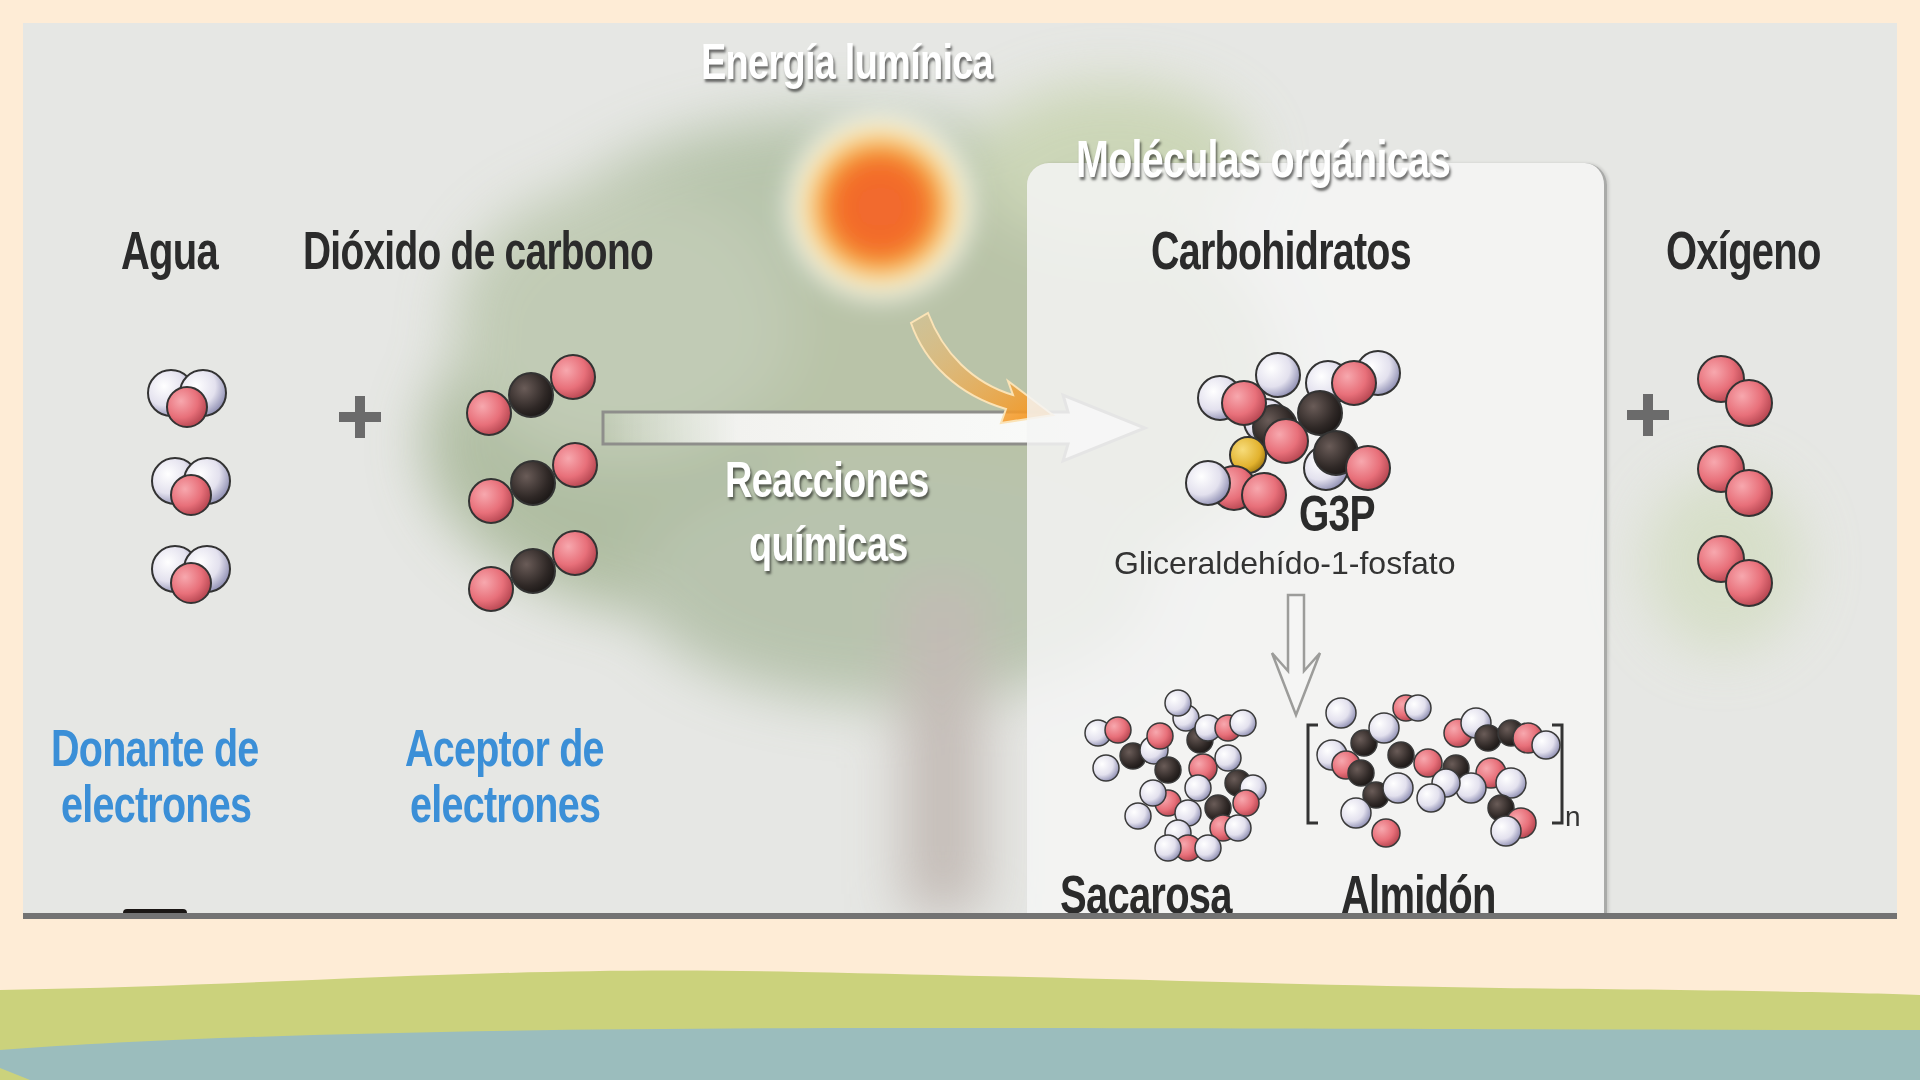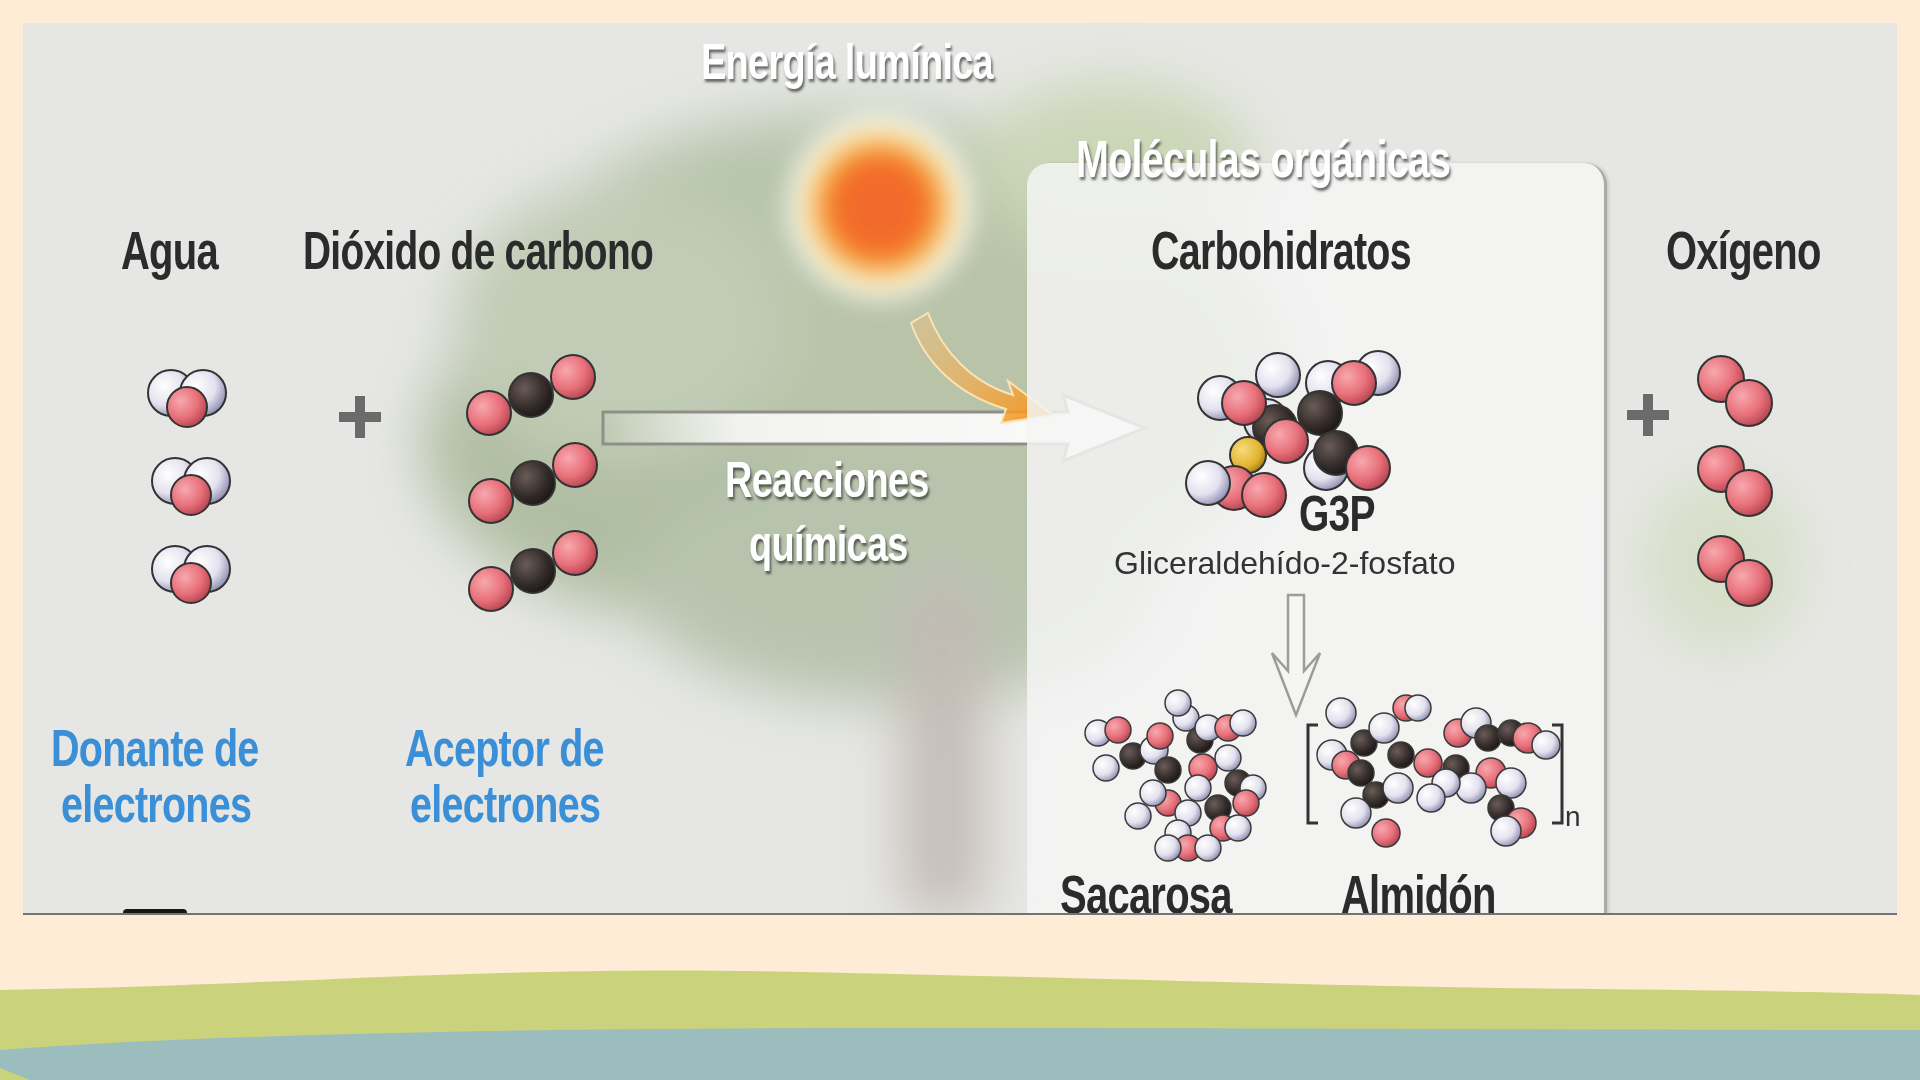--- a/index.html
+++ b/index.html
@@ -7,21 +7,21 @@
     width:1920px; height:1080px; overflow:hidden; position:relative;
     background:#feecd6;
     font-family:"Liberation Sans", sans-serif;
   }
   .slide-bg { position:absolute; inset:0; background:#feecd6; }
   .wave { position:absolute; left:0; top:0; width:1920px; height:1080px; }
 
   .panel {
     position:absolute; left:23px; top:23px; width:1874px; height:890px;
     background:#e6e7e4; overflow:hidden;
-    border-bottom:2px solid #737373;
+    border-bottom:6px solid #737373;
   }
   .tree-layer { position:absolute; inset:0; }
 
   .cond {
     position:absolute; font-weight:bold; white-space:nowrap;
     transform-origin:0 0; letter-spacing:-1px;
   }
   .dark { color:#2b2b2b; }
   .white-shadow { color:#ffffff; text-shadow: 2px 3px 3px rgba(0,0,0,0.55); }
   .blue { color:#3b8fd7; }
@@ -200,21 +200,21 @@
     <circle cx="42" cy="55" r="22" fill="url(#hAtom)" stroke="#333" stroke-width="2"></circle>
     <circle cx="66" cy="60" r="22" fill="url(#oAtom)" stroke="#333" stroke-width="2"></circle>
     <circle cx="70" cy="112" r="18" fill="url(#pAtom)" stroke="#333" stroke-width="2"></circle>
     <circle cx="108" cy="98" r="22" fill="url(#oAtom)" stroke="#333" stroke-width="2"></circle>
     <circle cx="56" cy="145" r="22" fill="url(#oAtom)" stroke="#333" stroke-width="2"></circle>
     <circle cx="30" cy="140" r="22" fill="url(#hAtom)" stroke="#333" stroke-width="2"></circle>
     <circle cx="86" cy="152" r="22" fill="url(#oAtom)" stroke="#333" stroke-width="2"></circle>
   </svg>
 
   <div class="cond dark" style="left:1276px; top:462px; font-size:50px; transform:scaleX(0.78);">G3P</div>
-  <div class="subtitle" style="left:1091px; top:522px;">Gliceraldehído-2-fosfato</div>
+  <div class="subtitle" style="left:1091px; top:522px;">Gliceraldehído-1-fosfato</div>
 
   <svg class="mol" style="left:1245px; top:570px;" width="60" height="130">
     <path d="M 20 2 L 36 2 L 36 78 L 52 60 L 28 122 L 4 60 L 20 78 Z" fill="#f5f5f4" stroke="#9c9c9a" stroke-width="2.5"></path>
   </svg>
 
   <svg class="mol" style="left:1045px; top:665px;" width="200" height="175">
     <g stroke="#3a3a3a" stroke-width="1.5">
       <circle cx="30" cy="45" r="13" fill="url(#hAtom)"></circle>
         <circle cx="50" cy="42" r="13" fill="url(#oAtom)"></circle>
       <circle cx="65" cy="68" r="13" fill="url(#cAtom)"></circle>

